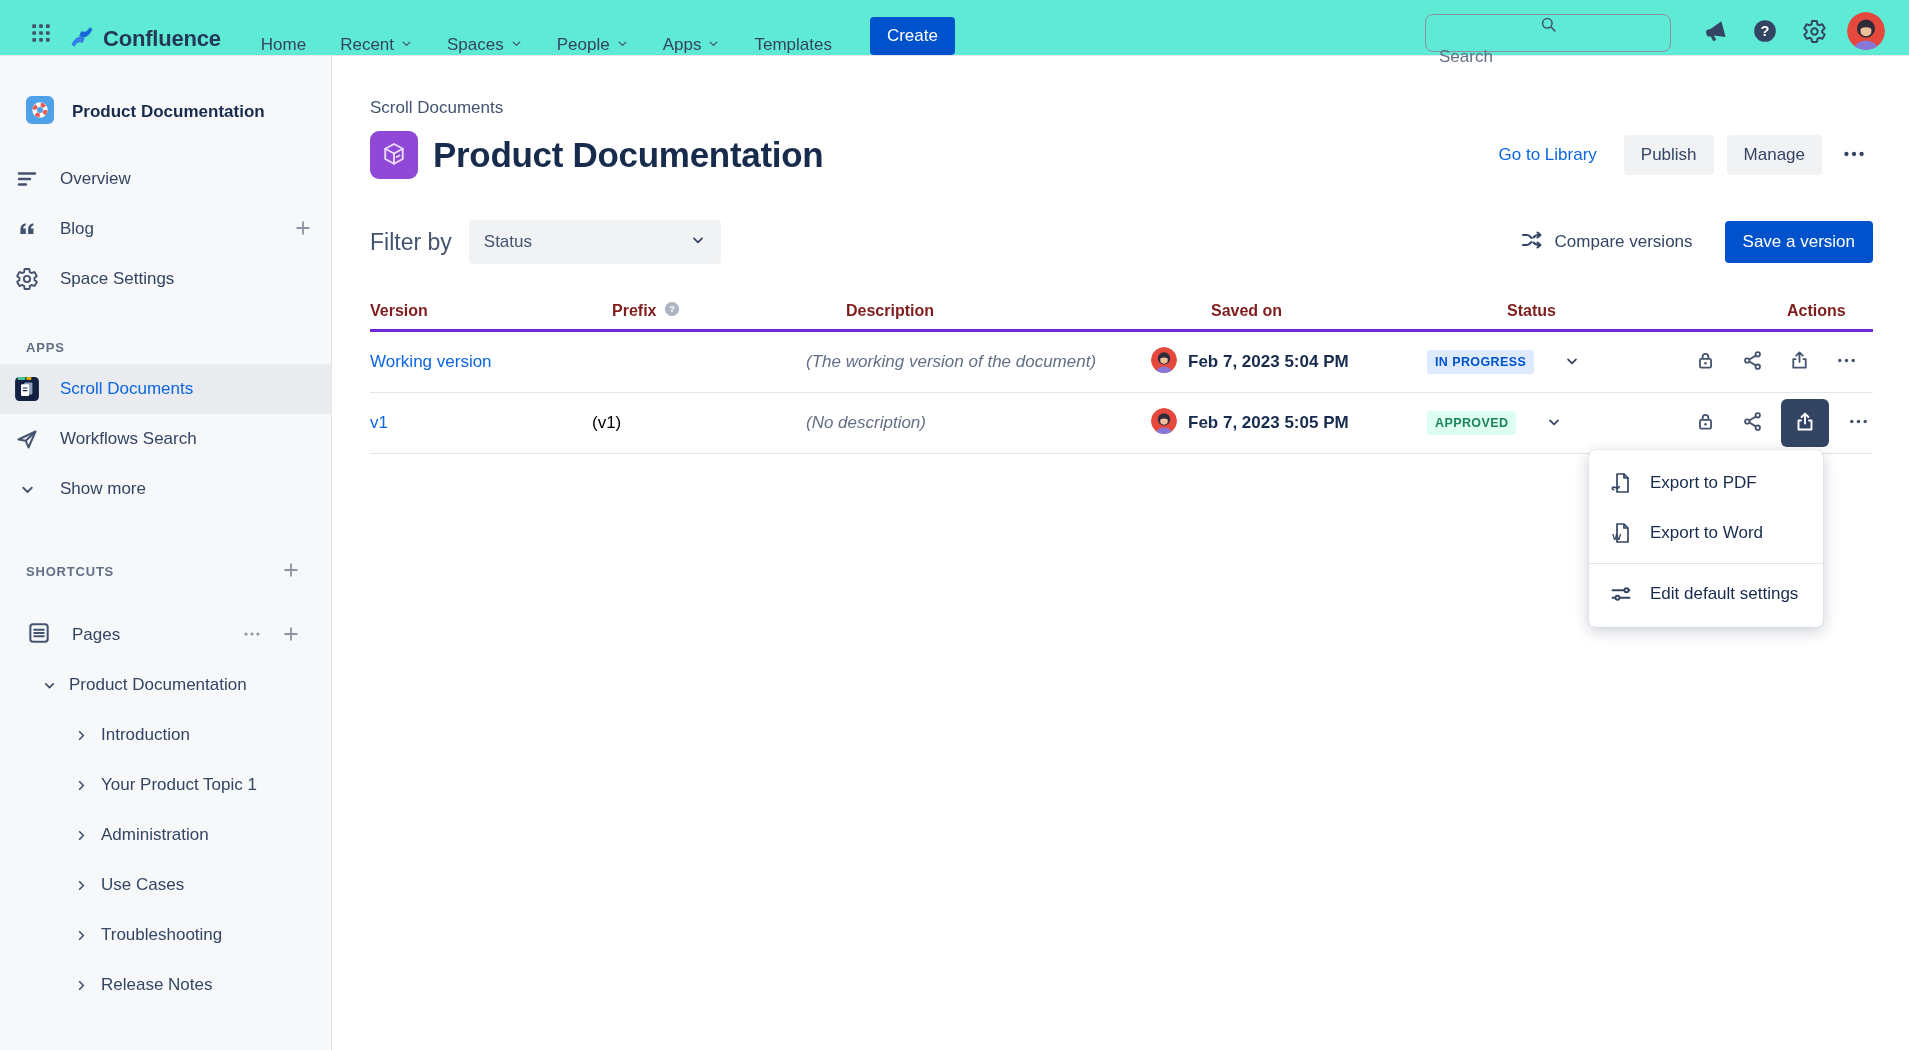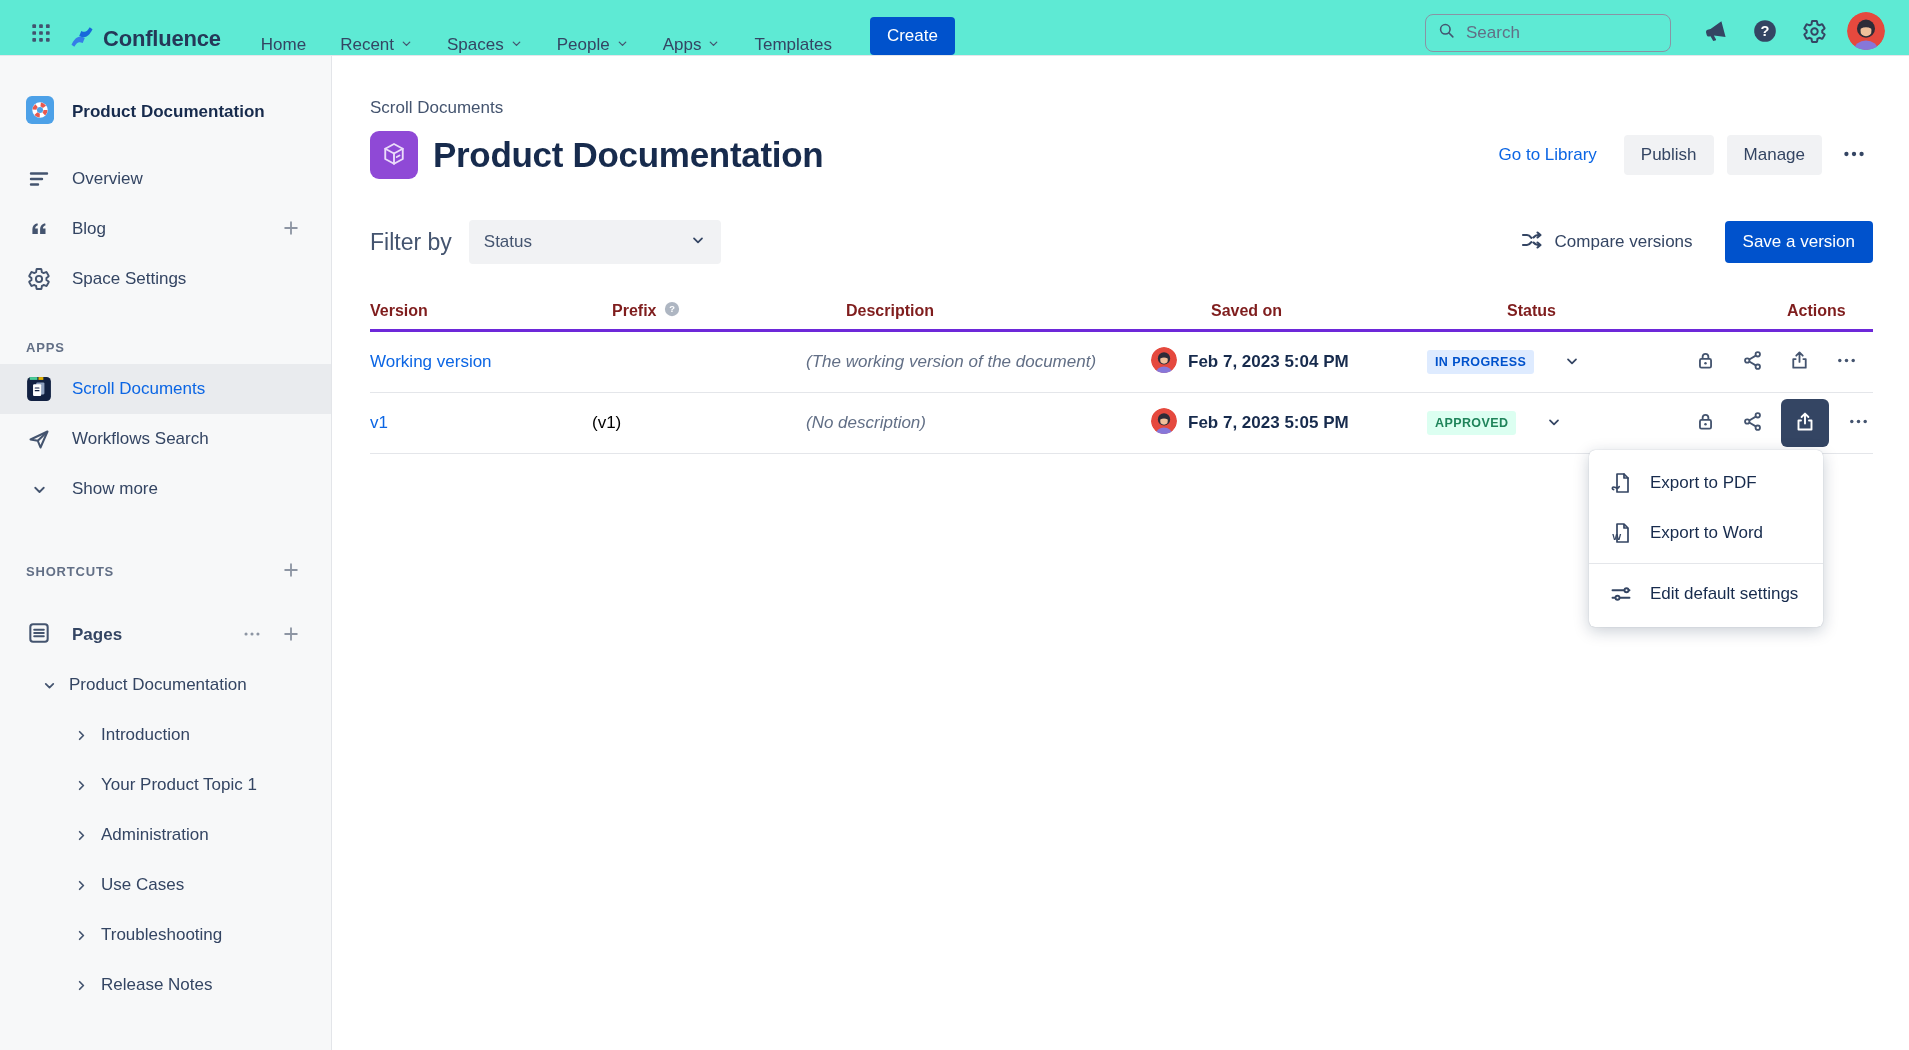--- a/index.html
+++ b/index.html
@@ -20,43 +20,43 @@
     background:none; border:none; cursor:pointer; padding:6px; border-radius:4px; color:#344563;}
   .logo{ display:flex; align-items:center; gap:7px; margin-left:8px; cursor:pointer;}
   .logo-text{ font-size:22px; font-weight:700; color:#253858; letter-spacing:-0.2px;}
   .nav-items{ display:flex; align-items:center; gap:34px; margin-left:40px;}
   .nav-item{ display:flex; align-items:center; gap:6px; font-size:17px; color:#344563;
     cursor:pointer; text-decoration:none; white-space:nowrap;}
   .create-btn{ margin-left:38px; background:#0052CC; color:#fff; font-size:17px;
     border:none; border-radius:4px; padding:9px 17px; cursor:pointer;}
   .topnav-right{ margin-left:auto; display:flex; align-items:center; gap:12px;}
   .search-box{ display:flex; align-items:center; gap:8px; width:246px; height:38px;
-    border:1.5px solid #8993A4; border-radius:8px; padding:0 11px; margin-right:14px;}
+    border:1.5px solid #8993A4; border-radius:8px; padding:0 11px; margin-right:14px;flex-direction:column;}
   .search-input{ border:none; outline:none; font-size:17px; color:#44546F; width:100%;
     background:transparent; font-family:inherit;}
   .search-input::placeholder{ color:#626F86; opacity:1;}
   .avatar-btn{ padding:2px; }
 
   
   .sidebar{
     position:absolute; left:0; top:56px; bottom:0; width:332px;
     background:#F7F8F9; border-right:1px solid #E3E5E9; padding-top:36px;
   }
   .space-header{ display:flex; align-items:center; gap:18px; padding:0 26px; height:40px; margin-bottom:22px;}
   .space-name{ font-size:17px; font-weight:700; color:#172B4D;}
-  .side-item{ display:flex; align-items:center; gap:20px; height:50px; padding:0 26px;
+  .side-item{ display:flex; align-items:center; gap:20px; height:50px; padding:0 14px;
     font-size:17px; color:#344563; cursor:pointer;}
   .side-item .sicon{ width:26px; display:flex; justify-content:center; color:#44546F;}
   .side-item.selected{ background:#E9EBEE; color:#0C66E4; margin:0 0 0 0;}
   .row-plus{ margin-left:auto; color:#A9B0BC; background:none; border:none; cursor:pointer;
     display:flex; align-items:center; padding:4px;}
   .section-row{ display:flex; align-items:center; padding:0 26px; margin-top:32px; margin-bottom:6px; height:22px;}
   .section-label{ font-size:13px; font-weight:700; letter-spacing:.8px; color:#626F86;}
   .pages-row{ display:flex; align-items:center; gap:20px; height:50px; padding:0 26px;
-    font-size:17px; color:#344563; cursor:pointer; margin-top:28px;font-weight:bold;}
+    font-size:17px; color:#344563; cursor:pointer; margin-top:28px;}
   .pages-right{ margin-left:auto; display:flex; align-items:center; gap:10px;}
   .tree-row{ display:flex; align-items:center; gap:12px; height:50px; font-size:17px;
     color:#344563; cursor:pointer;}
   .tree-root{ padding-left:42px;}
   .tree-child{ padding-left:74px;}
   .tree-chev{ color:#44546F; display:flex;}
 
   
   .main{ position:absolute; left:332px; top:56px; right:0; bottom:0; padding:0 36px 0 38px; background:#fff;}
   .breadcrumb{ margin-top:42px; font-size:17px; color:#44546F; cursor:pointer; display:inline-block;}

